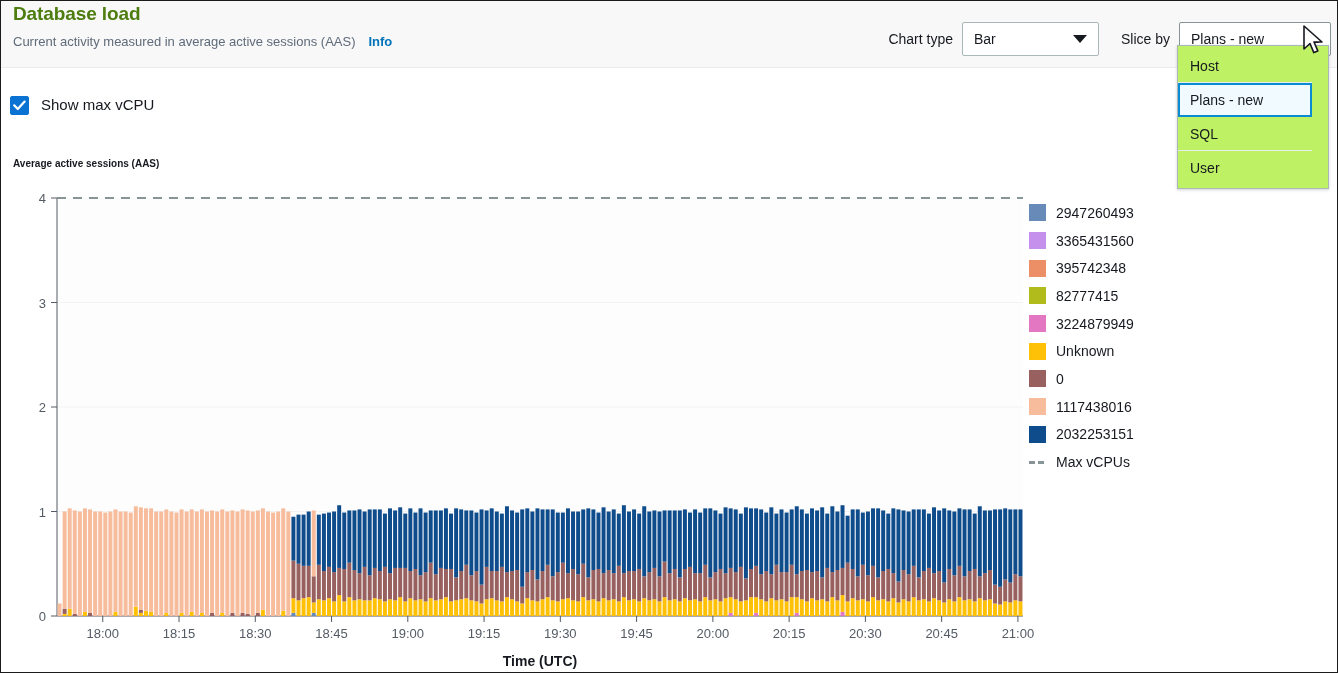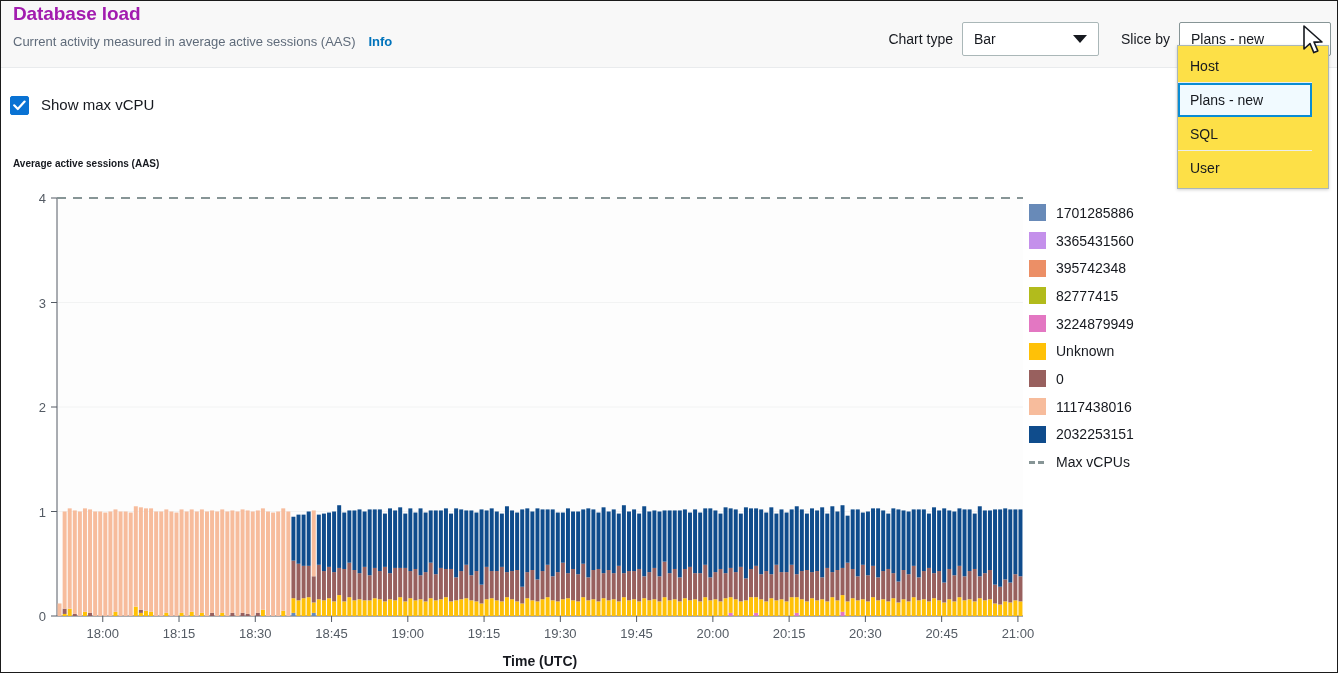--- a/index.html
+++ b/index.html
@@ -21,21 +21,21 @@
 
   
   .header-band {
     position: absolute; left: 0; top: 0;
     width: 1338px; height: 67px;
     background: #f8f8f8;
     border-bottom: 1px solid #e9ebed;
   }
   .title {
     position: absolute; left: 12px; top: 2px;
-    font-size: 19px; font-weight: bold; color: #a21caf;
+    font-size: 19px; font-weight: bold; color: #4d7c0f;
     letter-spacing: -0.1px;
   }
   .subtitle-row {
     position: absolute; left: 12px; top: 33px;
     display: flex; align-items: baseline; gap: 13px;
   }
   .subtitle { font-size: 13px; color: #5f6b7a; }
   .info-link {
     font-size: 13px; color: #0073bb; font-weight: bold;
     text-decoration: none; cursor: pointer;
@@ -70,21 +70,21 @@
     border-right: 7px solid transparent;
   }
   .caret.down { border-top: 8px solid #16191f; }
   .caret.up   { border-bottom: 8px solid #16191f; }
 
   
   .dropdown {
     position: absolute;
     right: 8px; top: 44px;
     width: 152px;
-    background: #fde047;
+    background: #bef264;
     border: 1px solid #aab7b8;
     box-shadow: 0 1px 3px rgba(0,0,0,0.18);
     z-index: 40;
     padding: 3px 16px 3px 0;
   }
   .dd-item {
     height: 34px;
     line-height: 34px;
     padding: 0 0 0 12px;
     font-size: 14px;
@@ -763,21 +763,21 @@
         <text x="940.6526315789473" y="452" text-anchor="middle" class="tick-text">20:45</text>
         <line x1="1016.9157894736842" y1="430" x2="1016.9157894736842" y2="436" stroke="#545b64" stroke-width="1"></line>
         <text x="1016.9157894736842" y="452" text-anchor="middle" class="tick-text">21:00</text>
         <text x="539" y="480" text-anchor="middle" class="axis-label">Time (UTC)</text>
       </svg>
   </div>
 
   <div class="legend" id="legend">
       <div class="legend-item">
         <span class="legend-swatch" style="background: rgb(104, 138, 184);"></span>
-        <span class="legend-text">1701285886</span>
+        <span class="legend-text">2947260493</span>
       </div>
       <div class="legend-item">
         <span class="legend-swatch" style="background: rgb(196, 144, 235);"></span>
         <span class="legend-text">3365431560</span>
       </div>
       <div class="legend-item">
         <span class="legend-swatch" style="background: rgb(236, 143, 102);"></span>
         <span class="legend-text">395742348</span>
       </div>
       <div class="legend-item">

